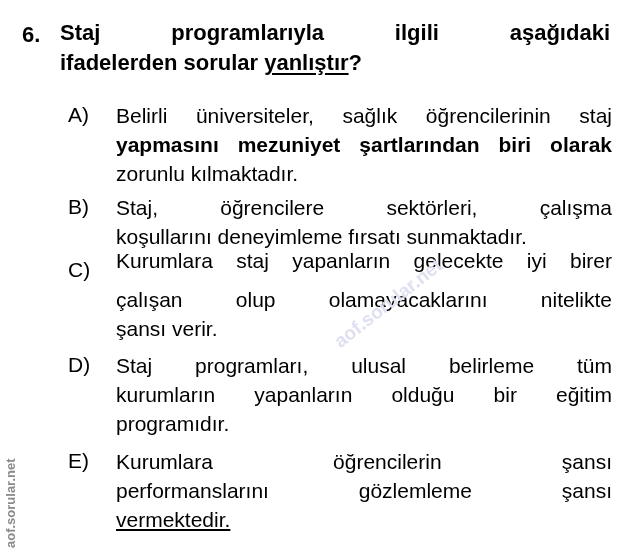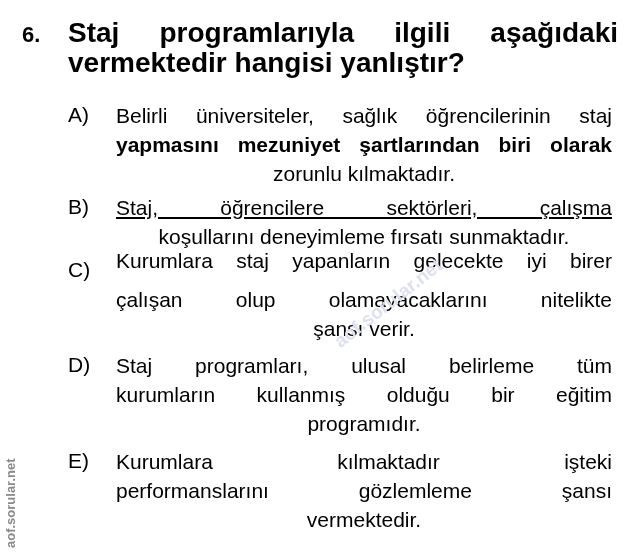--- a/index.html
+++ b/index.html
@@ -1,67 +1,67 @@
 <!DOCTYPE html>
 <html><head>
 <meta charset="utf-8">
 <style>
   html, body { margin:0; padding:0; background:#ffffff; }
   body { width:635px; height:552px; position:relative; overflow:hidden;
          font-family:"Liberation Sans", sans-serif; color:#000; }
   .qnum { position:absolute; left:22px; top:22px; font-size:22px; font-weight:bold; }
-  .qline { position:absolute; left:68px; width:550px; font-size:28px; font-weight:bold;
+  .qline { position:absolute; left:60px; width:550px; font-size:22px; font-weight:bold;
            line-height:30px; }
   .just { text-align:justify; text-align-last:justify; }
-  .u { text-decoration-thickness:2px; text-underline-offset:3px; }
+  .u { text-decoration:underline; text-decoration-thickness:2px; text-underline-offset:3px; }
   .opt-label { position:absolute; left:68px; font-size:21px; }
-  .line { position:absolute; left:116px; width:496px; font-size:21px; line-height:28px; white-space:nowrap;text-align:center; }
+  .line { position:absolute; left:116px; width:496px; font-size:21px; line-height:28px; white-space:nowrap; }
   .line.j { text-align:justify; text-align-last:justify; white-space:normal; }
   .wm-side { position:absolute; left:3px; top:548px; transform-origin:0 0; transform:rotate(-90deg);
              font-size:13px; font-weight:bold; color:#8a8a8a; white-space:nowrap; }
   .wm-diag { position:absolute; left:330px; top:335px; transform:rotate(-38deg); transform-origin:0 0;
              font-size:19px; font-weight:bold; color:#dfe0f0; white-space:nowrap; }
 </style>
 </head>
 <body>
 
 <div class="qnum">6.</div>
 <div class="qline just" style="top:18px;">Staj programlarıyla ilgili aşağıdaki</div>
 <div class="qline" style="top:48px;">
-  <span>vermektedir hangisi </span><span class="u">yanlıştır</span><span>?</span>
+  <span>ifadelerden sorular </span><span class="u">yanlıştır</span><span>?</span>
 </div>
 
 <div>
   <div class="opt-label" style="top:103px;">A)</div>
   <div class="line j" style="top:102px;">Belirli üniversiteler, sağlık öğrencilerinin staj</div>
   <div class="line j" style="top:131px;font-weight:bold;">yapmasını mezuniyet şartlarından biri olarak</div>
   <div class="line" style="top:160px;">zorunlu kılmaktadır.</div>
 </div>
 
 <div>
   <div class="opt-label" style="top:195px;">B)</div>
-  <div class="line j" style="top:194px;text-decoration:underline;">Staj, öğrencilere sektörleri, çalışma</div>
+  <div class="line j" style="top:194px;">Staj, öğrencilere sektörleri, çalışma</div>
   <div class="line" style="top:223px;">koşullarını deneyimleme fırsatı sunmaktadır.</div>
 </div>
 
 <div>
   <div class="opt-label" style="top:258px;">C)</div>
   <div class="line j" style="top:247px;">Kurumlara staj yapanların gelecekte iyi birer</div>
   <div class="line j" style="top:286px;">çalışan olup olamayacaklarını nitelikte</div>
   <div class="line" style="top:315px;">şansı verir.</div>
 </div>
 
 <div>
   <div class="opt-label" style="top:353px;">D)</div>
   <div class="line j" style="top:352px;">Staj programları, ulusal belirleme tüm</div>
-  <div class="line j" style="top:381px;">kurumların kullanmış olduğu bir eğitim</div>
+  <div class="line j" style="top:381px;">kurumların yapanların olduğu bir eğitim</div>
   <div class="line" style="top:410px;">programıdır.</div>
 </div>
 
 <div>
   <div class="opt-label" style="top:449px;">E)</div>
-  <div class="line j" style="top:448px;">Kurumlara kılmaktadır işteki</div>
+  <div class="line j" style="top:448px;">Kurumlara öğrencilerin şansı</div>
   <div class="line j" style="top:477px;">performanslarını gözlemleme şansı</div>
-  <div class="line" style="top:506px;">vermektedir.</div>
+  <div class="line" style="top:506px;text-decoration:underline;">vermektedir.</div>
 </div>
 
 <div class="wm-diag">aof.sorular.net</div>
 <div class="wm-side">aof.sorular.net</div>
 
 </body></html>

